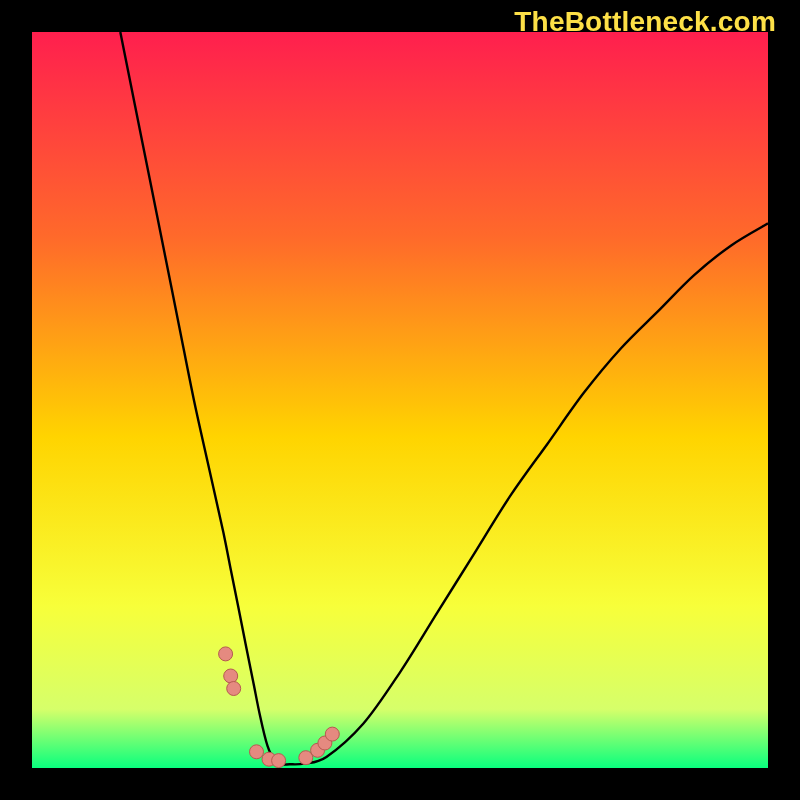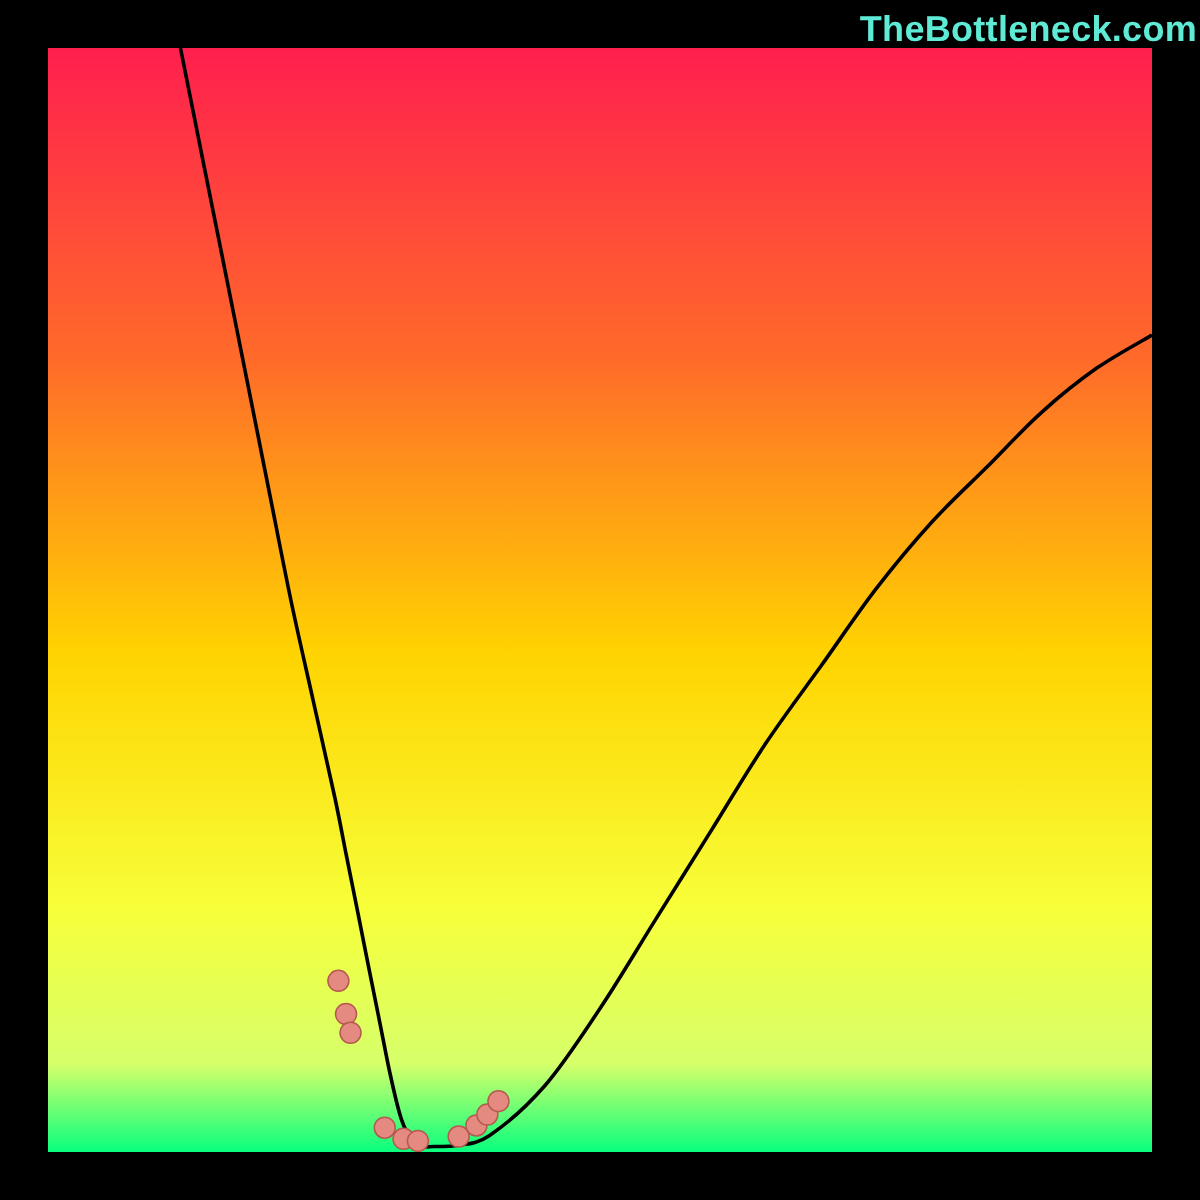--- a/index.html
+++ b/index.html
@@ -23,23 +23,23 @@
     position: absolute;
     left: 32px;
     top: 32px;
     width: 736px;
     height: 736px;
     
   }
   .attribution {
     position: absolute;
     top: 6px;
-    right: 2px;
-    color: #5eead4;
-    font-size: 24px;
+    right: 24px;
+    color: #fde047;
+    font-size: 28px;
     font-weight: 600;
     letter-spacing: 0.2px;
     user-select: none;
   }
   svg { display: block; }
 </style>
 </head>
 <body>
 
 <div class="frame">

